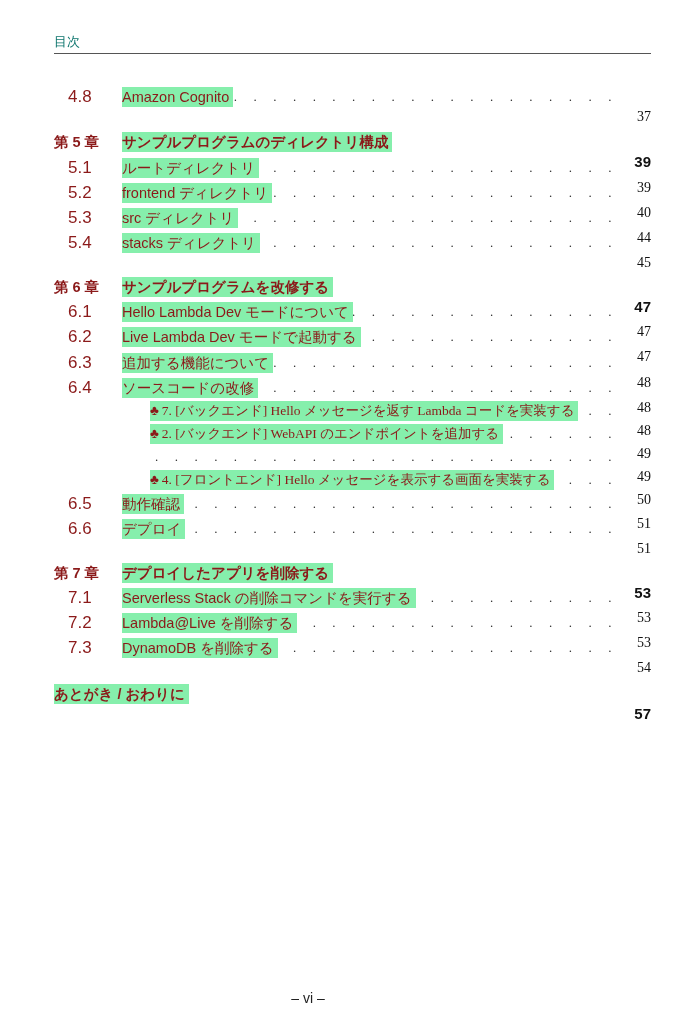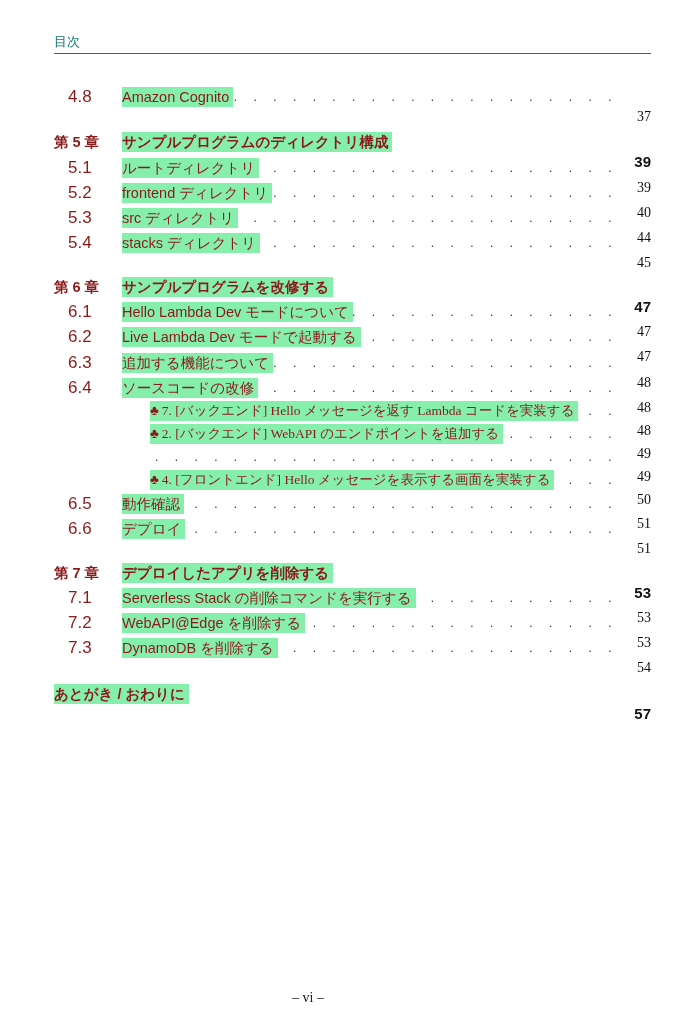--- a/index.html
+++ b/index.html
@@ -117,21 +117,21 @@
     }
     .sub .dots {
       left: 150px;
     }
     .footer {
       position: absolute;
       left: 0;
       width: 616px;
       top: 990px;
       text-align: center;
-      font-family: Liberation Serif, serif;
+      font-family: Liberation Sans, sans-serif;
       font-size: 14px;
       color: #222;
     }
   </style>
 </head>
 <body>
 
 <div class="running-header">目次</div>
 <div class="header-rule"></div>
 
@@ -258,21 +258,21 @@
   <a class="row section" style="top:588px">
     <span class="num">7.1</span>
     <span class="dots">. . . . . . . . . . . . . . . . . . . . . . . . . . . . . . . . . . . . . . . . . . . . . . . . . . . . . . . . . . . . . . . . . . . . . . . . . . .</span>
     <span class="title">Serverless Stack の削除コマンドを実行する</span>
     <span class="page">53</span>
   </a>
 
   <a class="row section" style="top:613px">
     <span class="num">7.2</span>
     <span class="dots">. . . . . . . . . . . . . . . . . . . . . . . . . . . . . . . . . . . . . . . . . . . . . . . . . . . . . . . . . . . . . . . . . . . . . . . . . . .</span>
-    <span class="title">WebAPI@Edge を削除する</span>
+    <span class="title">Lambda@Live を削除する</span>
     <span class="page">53</span>
   </a>
 
   <a class="row section" style="top:638px">
     <span class="num">7.3</span>
     <span class="dots">. . . . . . . . . . . . . . . . . . . . . . . . . . . . . . . . . . . . . . . . . . . . . . . . . . . . . . . . . . . . . . . . . . . . . . . . . . .</span>
     <span class="title">DynamoDB を削除する</span>
     <span class="page">54</span>
   </a>
 

